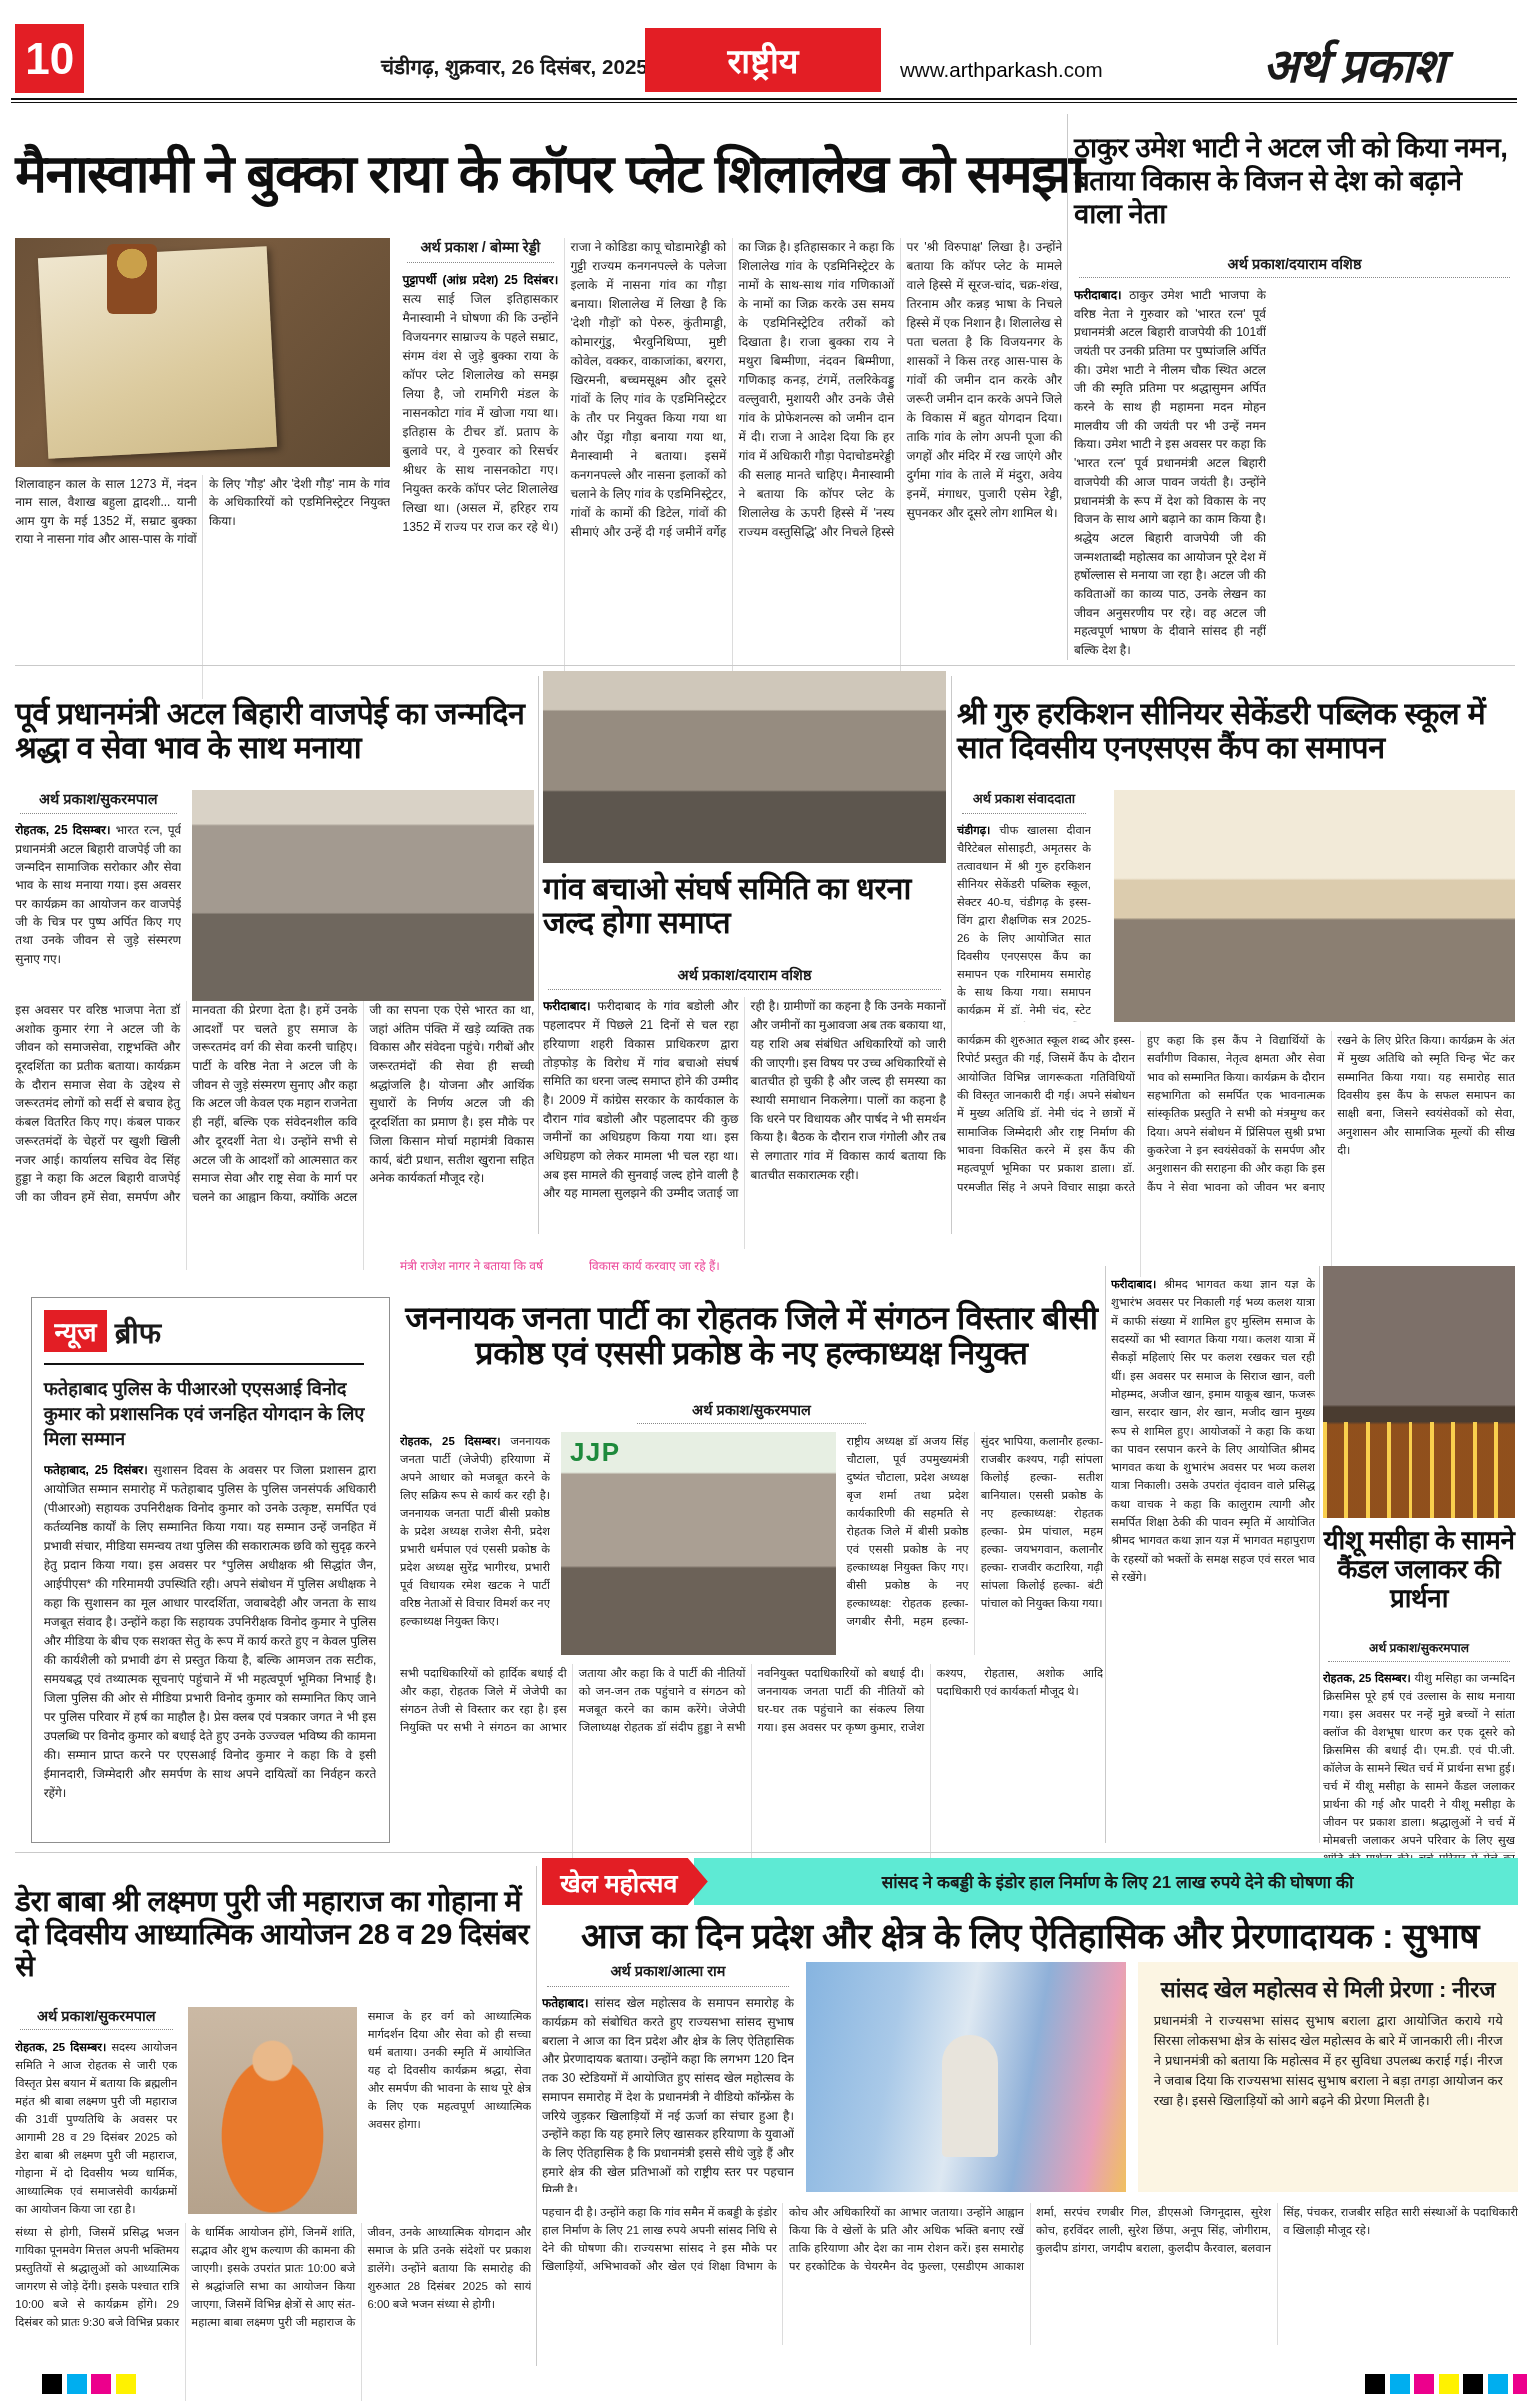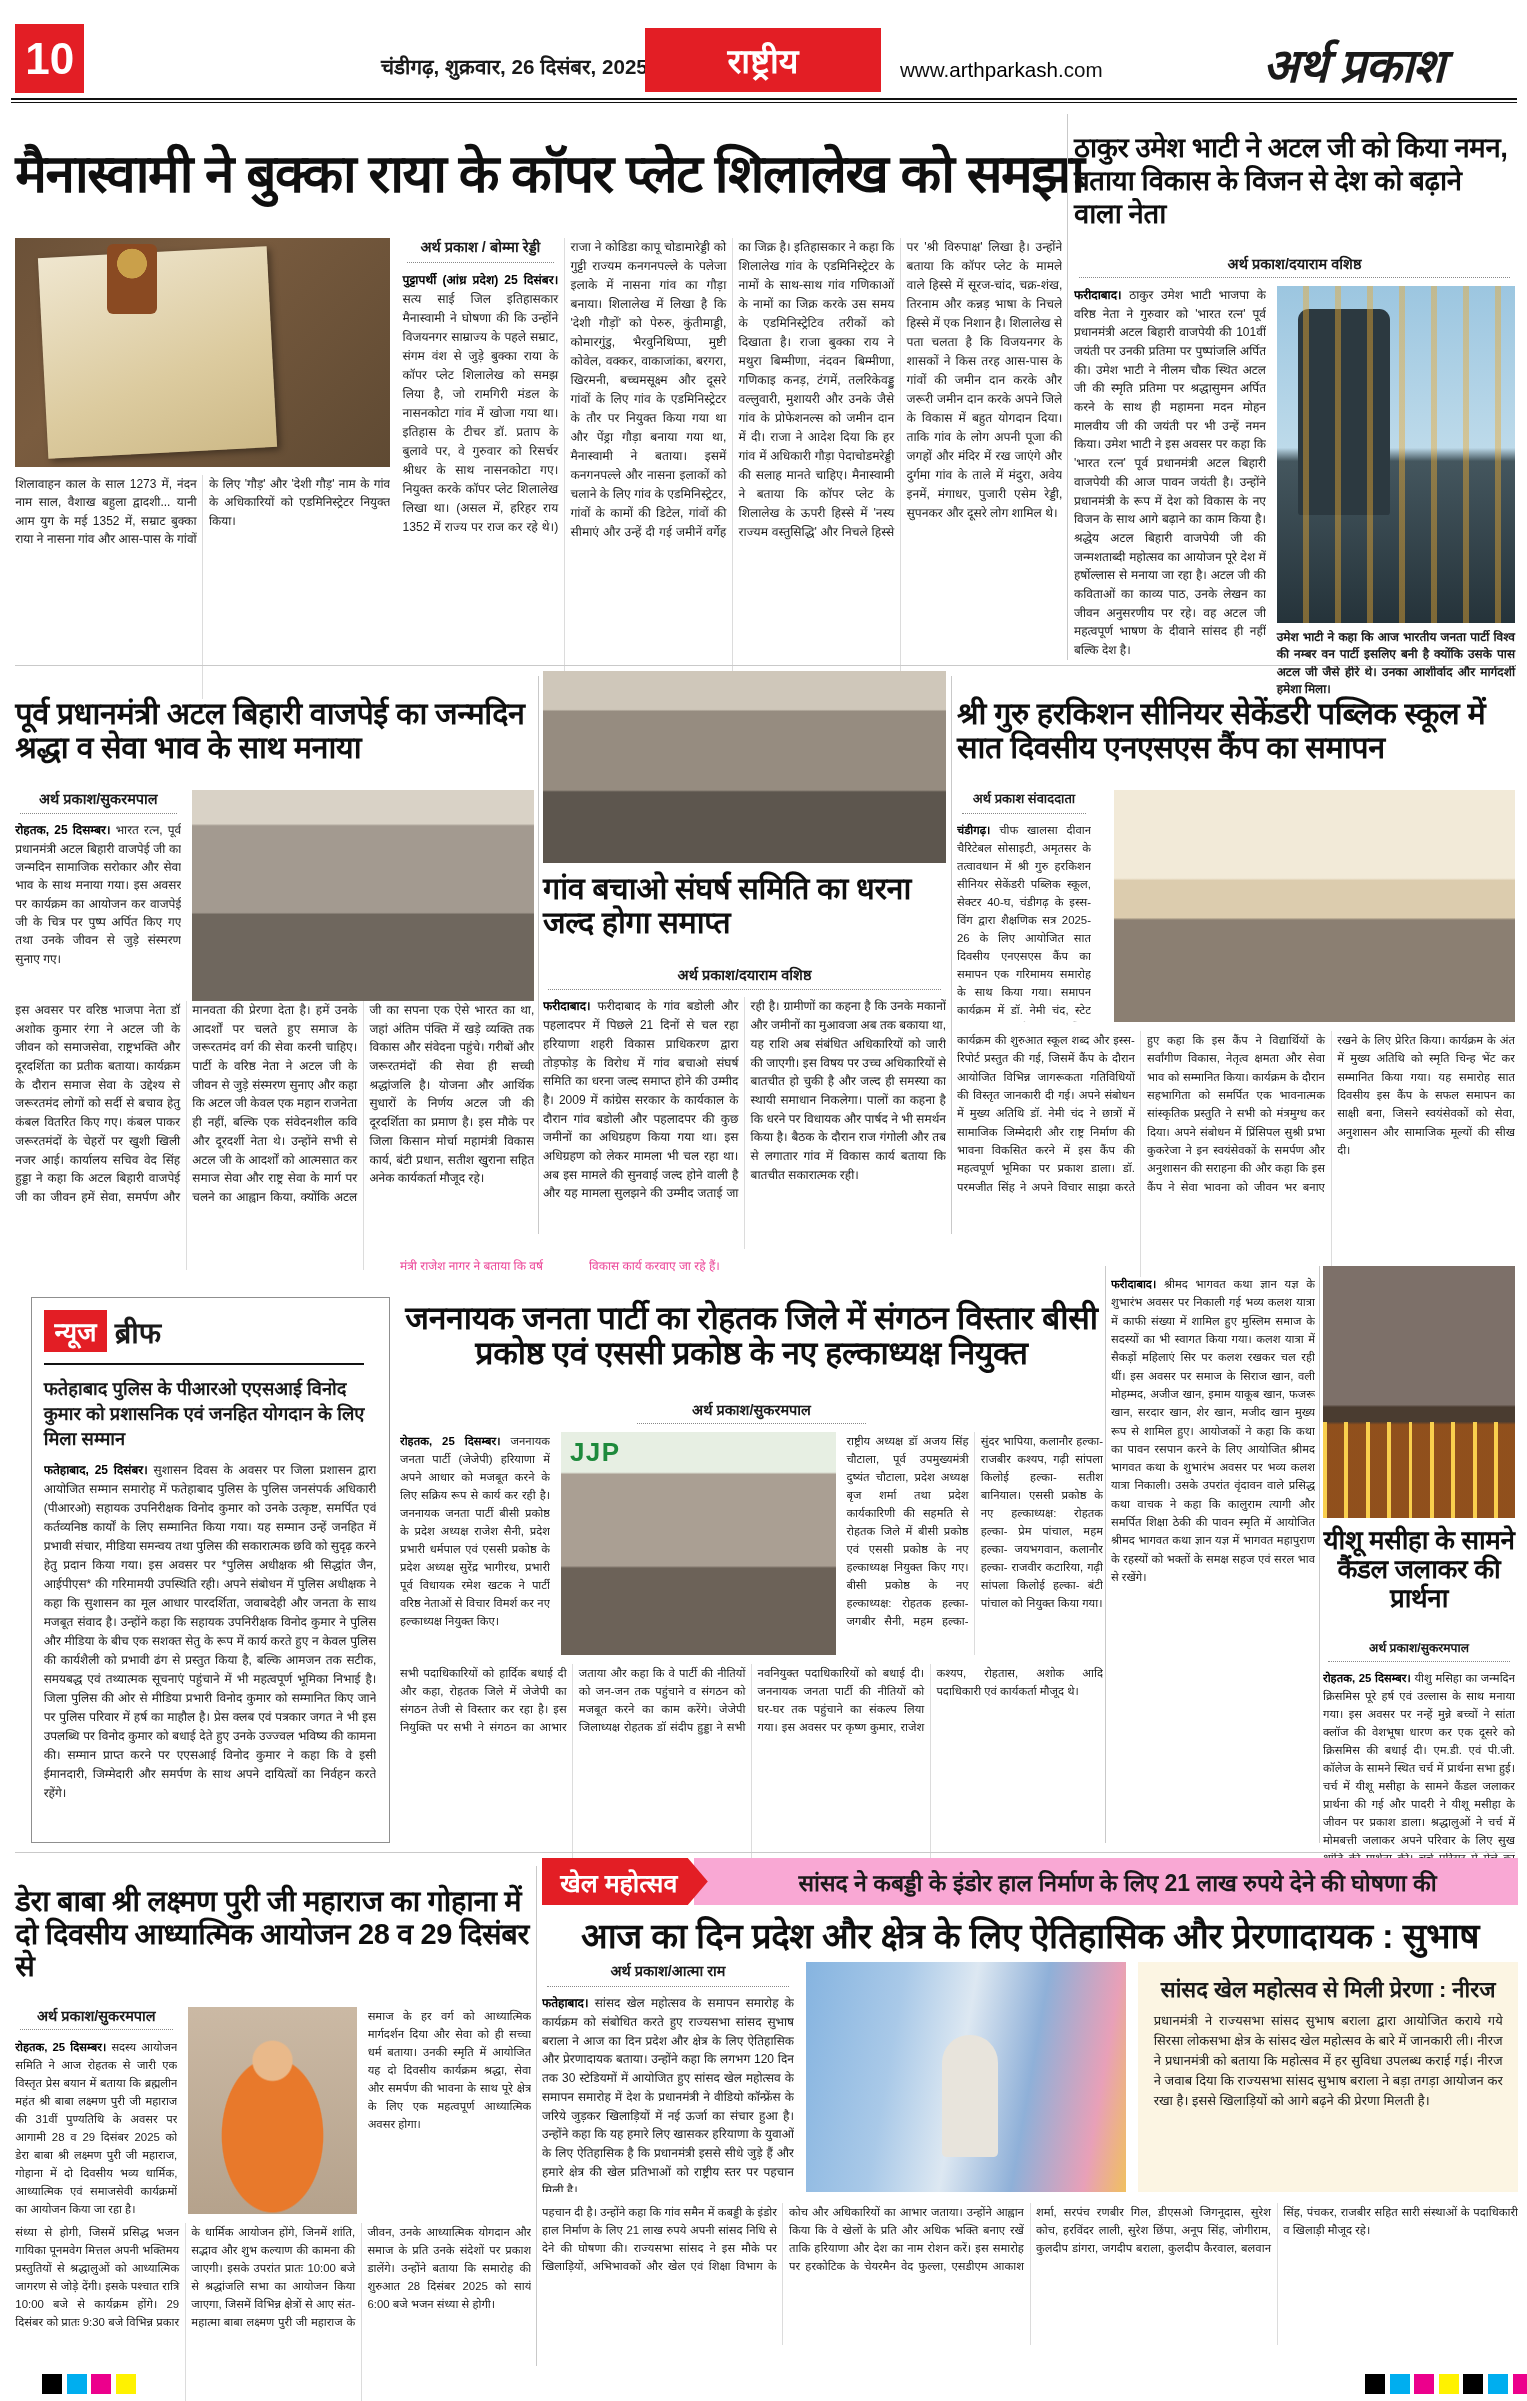--- a/index.html
+++ b/index.html
@@ -101,21 +101,21 @@
       radial-gradient(circle at 50% 26%,#e9b98a 0 11%,transparent 12%),
       radial-gradient(ellipse at 50% 62%,#e8792b 0 42%,transparent 43%),
       linear-gradient(#cbb9a4,#b5a28c);}
   .dera-col3{flex:1;height:207px;font-size:11.4px;line-height:18px;}
   .dera-cols{margin-top:9.2px;height:214px;column-count:3;font-size:11.4px;line-height:18px;}
   
   #khel{left:542px;top:1858px;width:976px;}
   .khel-ribbon{display:flex;height:47px;align-items:stretch;}
   .khel-ribbon-red{background:#e31e25;color:#fff;font-size:25px;font-weight:bold;display:flex;align-items:center;
        padding:0 30.5px 0 18.3px;clip-path:polygon(0 0,calc(100% - 20px) 0,100% 50%,calc(100% - 20px) 100%,0 100%);z-index:2;}
-  .khel-ribbon-tan{flex:1;background:#f9a8d4;color:#1a1a1a;font-size:23px;font-weight:bold;display:flex;
+  .khel-ribbon-tan{flex:1;background:#5eead4;color:#1a1a1a;font-size:17px;font-weight:bold;display:flex;
        align-items:center;justify-content:center;margin-left:-13.7px;padding-left:23px;}
   #khel .head{font-size:35px;text-align:center;margin:10.7px 0 7.6px 0;}
   .khel-row{display:flex;gap:12.2px;}
   .khel-col1{width:252px;height:230px;font-size:12px;line-height:18.7px;}
   .khel-photo{width:320px;height:230px;background:
       linear-gradient(100deg,#86b4e0 0%,#a9c9e8 28%,#dde8f2 48%,#8fb0d8 68%,#e8a0b8 88%,#f0c060 100%);}
   .khel-speaker{position:absolute;left:136px;top:73px;width:56px;height:122px;background:#e8e4dc;border-radius:27.5px 27.5px 4.6px 4.6px;}
   .khel-box{flex:1;background:#fcf5e3;padding:10.7px 15.3px;box-sizing:border-box;height:230px;overflow:hidden;}
   .khel-box-title{font-size:22px;font-weight:bold;text-align:center;margin-bottom:7.6px;}
   .khel-box-body{font-size:13px;line-height:20px;text-align:justify;}
@@ -154,27 +154,20 @@
 </section>
 <div class="rule-v" style="left:1067px;top:114px;height:546px;"></div>
 
 <section class="sec" id="a2">
   <h2 class="head">ठाकुर उमेश भाटी ने अटल जी को किया नमन, बताया विकास के विजन से देश को बढ़ाने वाला नेता</h2>
   <div class="byline" style="margin-top:6.1px;">अर्थ प्रकाश/दयाराम वशिष्ठ</div>
   <div class="a2-row">
     <div class="a2-col1 body-txt">
       <b>फरीदाबाद।</b>
       <span>ठाकुर उमेश भाटी भाजपा के वरिष्ठ नेता ने गुरुवार को 'भारत रत्न' पूर्व प्रधानमंत्री अटल बिहारी वाजपेयी की 101वीं जयंती पर उनकी प्रतिमा पर पुष्पांजलि अर्पित की। उमेश भाटी ने नीलम चौक स्थित अटल जी की स्मृति प्रतिमा पर श्रद्धासुमन अर्पित करने के साथ ही महामना मदन मोहन मालवीय जी की जयंती पर भी उन्हें नमन किया। उमेश भाटी ने इस अवसर पर कहा कि 'भारत रत्न' पूर्व प्रधानमंत्री अटल बिहारी वाजपेयी की आज पावन जयंती है। उन्होंने प्रधानमंत्री के रूप में देश को विकास के नए विजन के साथ आगे बढ़ाने का काम किया है। श्रद्धेय अटल बिहारी वाजपेयी जी की जन्मशताब्दी महोत्सव का आयोजन पूरे देश में हर्षोल्लास से मनाया जा रहा है। अटल जी की कविताओं का काव्य पाठ, उनके लेखन का जीवन अनुसरणीय पर रहे। वह अटल जी महत्वपूर्ण भाषण के दीवाने सांसद ही नहीं बल्कि देश है।</span>
-    </div>
-    <div class="a2-right">
-      <div class="photo a2-photo">
-        <div class="a2-statue"></div>
-        <div class="a2-garland"></div>
-      </div>
-      <div class="a2-caption">उमेश भाटी ने कहा कि आज भारतीय जनता पार्टी विश्व की नम्बर वन पार्टी इसलिए बनी है क्योंकि उसके पास अटल जी जैसे हीरे थे। उनका आशीर्वाद और मार्गदर्शी हमेशा मिला।</div>
     </div>
   </div>
 </section>
 <div class="rule-h" style="left:15.3px;top:665px;width:1500px;"></div>
 
 <section class="sec" id="a3">
   <h2 class="head">पूर्व प्रधानमंत्री अटल बिहारी वाजपेई का जन्मदिन श्रद्धा व सेवा भाव के साथ मनाया</h2>
   <div class="a3-row">
     <div class="a3-col1 body-txt">
       <div class="byline">अर्थ प्रकाश/सुकरमपाल</div>

